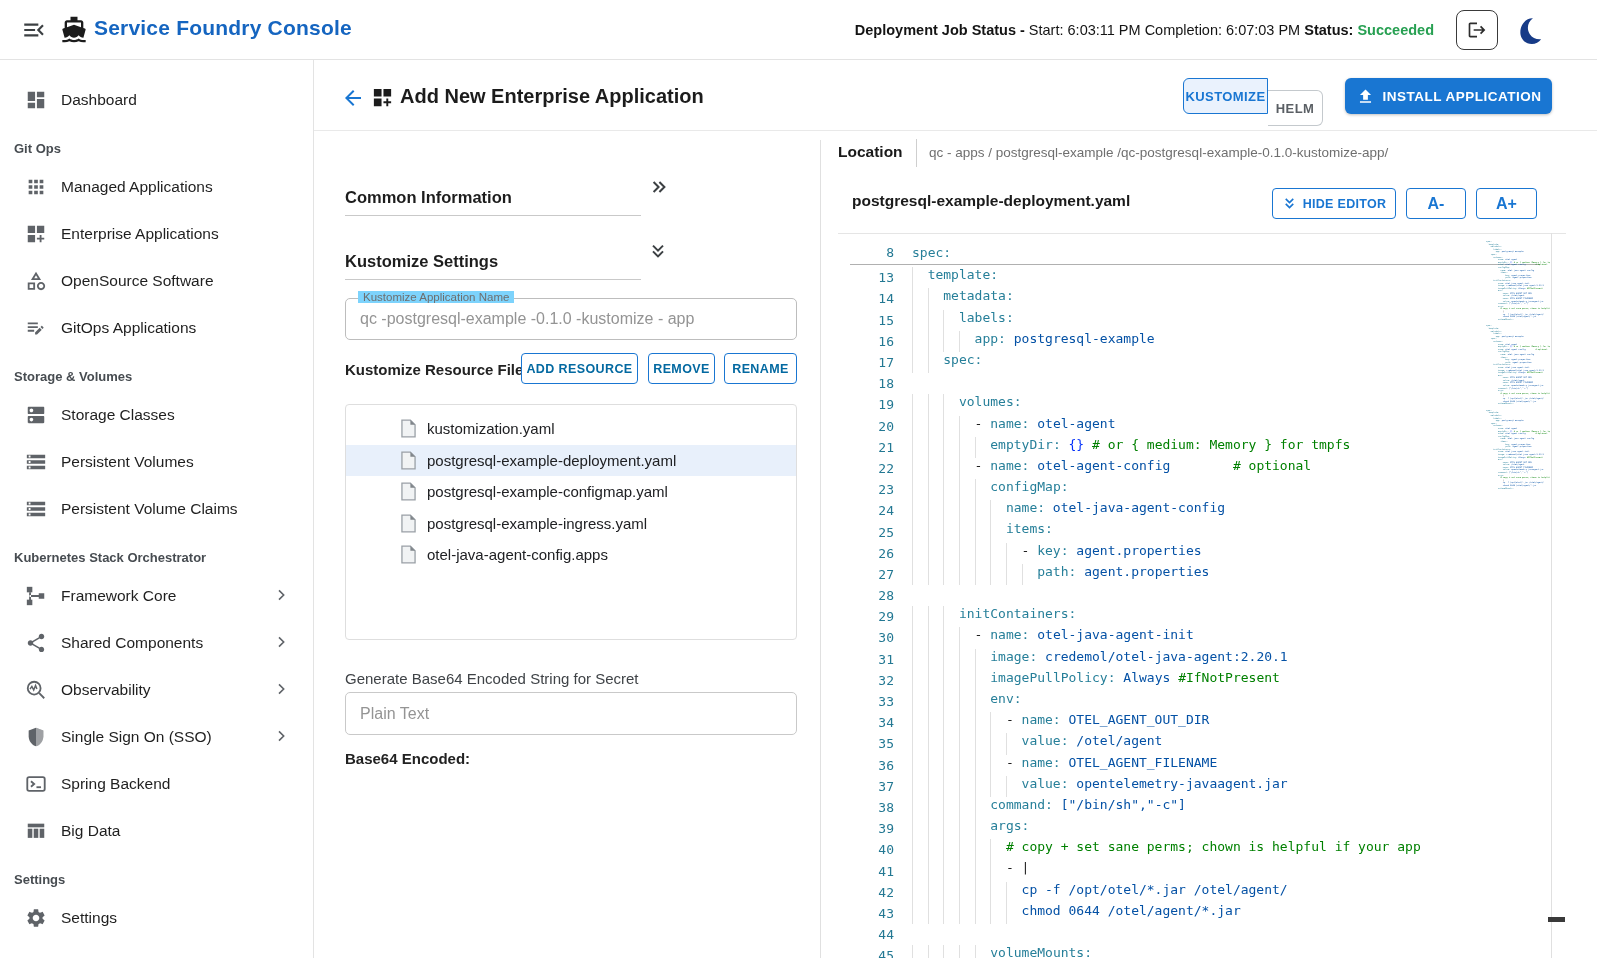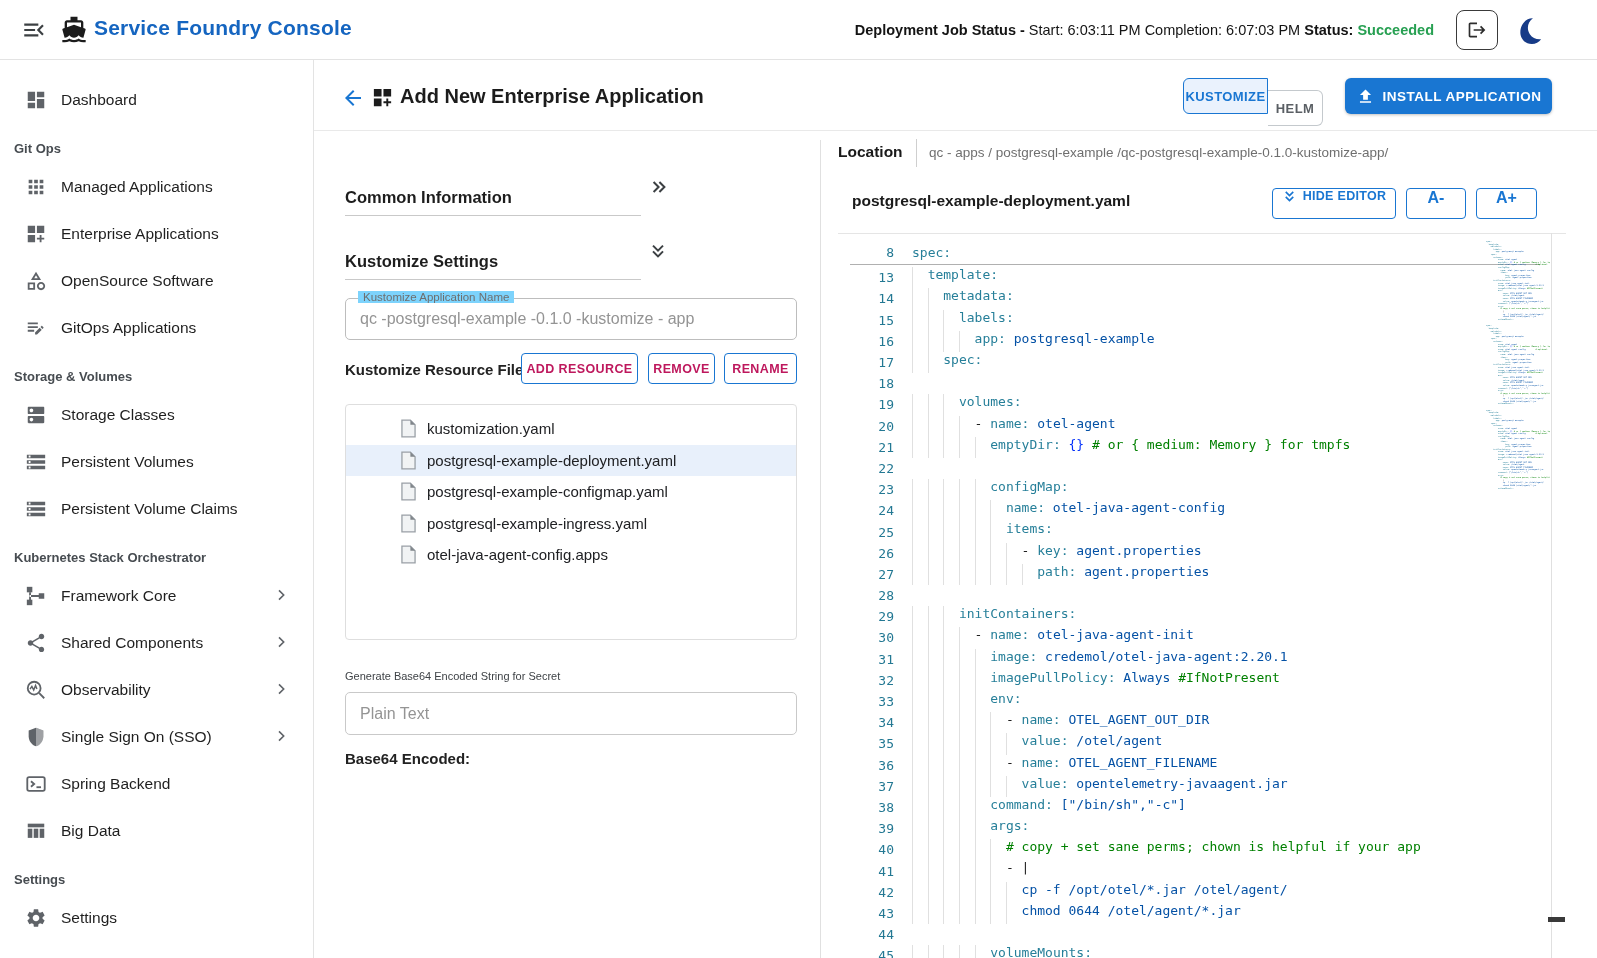--- a/index.html
+++ b/index.html
@@ -48,39 +48,39 @@
 
   
   .form-head { position:absolute; left:345px; width:296px; font-size:16.5px; font-weight:700; color:#1d1d1d;
     padding-bottom:8px; border-bottom:1px solid #c9c9c9; }
   .chev-ic { position:absolute; width:20px; height:20px; cursor:pointer; }
   .mui-input { position:absolute; left:345px; width:452px; border:1px solid #bdbdbd; border-radius:5px; background:#fff; }
   .mui-label { position:absolute; left:12px; top:-8px; background:#7dd3fc; padding:0 5px; font-size:11.5px; color:#6e6e6e; }
   .mui-input input { width:100%; height:100%; border:none; outline:none; background:transparent; padding:0 14px;
     font-family:"Liberation Sans",sans-serif; font-size:16px; color:#333; }
   .mui-input input::placeholder { color:#949494; opacity:1; }
-  .plain-label { position:absolute; left:345px; font-size:11px; color:#3f4347; }
+  .plain-label { position:absolute; left:345px; font-size:15px; color:#3f4347; }
   .bold-label { position:absolute; left:345px; font-size:15px; font-weight:700; color:#222; }
   .res-btn { position:absolute; top:353px; height:31px; border:1px solid #1976d2; background:#fff; border-radius:4px;
-    color:#be185d; font-family:"Liberation Sans",sans-serif; font-size:12.5px; font-weight:700; letter-spacing:.4px; cursor:pointer; }
+    color:#0369a1; font-family:"Liberation Sans",sans-serif; font-size:12.5px; font-weight:700; letter-spacing:.4px; cursor:pointer; }
   .file-box { position:absolute; left:345px; top:404px; width:452px; height:236px; border:1px solid #dedede;
     border-radius:4px; padding-top:8px; overflow:hidden; }
   .file-row { height:31.5px; display:flex; align-items:center; padding-left:55px; gap:11px; cursor:pointer; }
   .file-row.sel { background:#e8f0fb; }
   .file-row .f-label { font-size:15px; color:#202124; }
 
   
   .v-divider { position:absolute; left:820px; top:140px; width:1px; height:818px; background:#e0e0e0; }
   .loc-label { position:absolute; left:838px; top:143px; font-size:15.5px; font-weight:700; color:#1a1a1a; }
   .loc-sep { position:absolute; left:916px; top:139px; width:1px; height:28px; background:#cfcfcf; }
   .loc-path { position:absolute; left:929px; top:145px; font-size:13.5px; color:#6f6f6f; }
   .file-title { position:absolute; left:852px; top:192px; font-size:15.5px; font-weight:700; color:#1a1a1a; }
   .ed-btn { position:absolute; top:188px; height:31px; border:1px solid #1976d2; background:#fff; border-radius:4px;
     color:#1976d2; font-family:"Liberation Sans",sans-serif; font-weight:700; cursor:pointer;
-    display:flex; justify-content:center; }
+    display:flex; align-items:center; justify-content:center; }
   .ed-hr { position:absolute; left:838px; top:233px; width:728px; height:1px; background:#e5e5e5; }
 
   
   .editor { position:absolute; left:850px; top:242px; width:690px; height:716px; overflow:hidden;
     font-family:"DejaVu Sans Mono", monospace; font-size:13px; cursor:text; }
   .crow { display:flex; height:21.2px; align-items:center; white-space:pre; }
   .lnum { width:44px; text-align:right; color:#237893; flex:0 0 44px; }
   .ltext { margin-left:18px; }
   .fold-sep { height:3px; border-top:1px solid #b0b0b0; margin-top:1px; }
   .tk-key { color:#267f99; }
@@ -430,21 +430,21 @@
       <div class="fold-sep"></div>
       <div class="crow"><span class="lnum">13</span><span class="ltext"><span class="iguide" style="width:2ch"></span><span class="tk-key">template:</span></span></div>
       <div class="crow"><span class="lnum">14</span><span class="ltext"><span class="iguide" style="width:4ch"></span><span class="tk-key">metadata:</span></span></div>
       <div class="crow"><span class="lnum">15</span><span class="ltext"><span class="iguide" style="width:6ch"></span><span class="tk-key">labels:</span></span></div>
       <div class="crow"><span class="lnum">16</span><span class="ltext"><span class="iguide" style="width:8ch"></span><span class="tk-key">app:</span><span class="tk-val"> postgresql-example</span></span></div>
       <div class="crow"><span class="lnum">17</span><span class="ltext"><span class="iguide" style="width:4ch"></span><span class="tk-key">spec:</span></span></div>
       <div class="crow"><span class="lnum">18</span><span class="ltext"></span></div>
       <div class="crow"><span class="lnum">19</span><span class="ltext"><span class="iguide" style="width:6ch"></span><span class="tk-key">volumes:</span></span></div>
       <div class="crow"><span class="lnum">20</span><span class="ltext"><span class="iguide" style="width:8ch"></span><span class="tk-punc">- </span><span class="tk-key">name:</span><span class="tk-val"> otel-agent</span></span></div>
       <div class="crow"><span class="lnum">21</span><span class="ltext"><span class="iguide" style="width:10ch"></span><span class="tk-key">emptyDir:</span><span class="tk-brk"> {}</span><span class="tk-com"> # or { medium: Memory } for tmpfs</span></span></div>
-      <div class="crow"><span class="lnum">22</span></div>
+      <div class="crow"><span class="lnum">22</span><span class="ltext"><span class="iguide" style="width:8ch"></span><span class="tk-punc">- </span><span class="tk-key">name:</span><span class="tk-val"> otel-agent-config</span><span class="tk-com">        # optional</span></span></div>
       <div class="crow"><span class="lnum">23</span><span class="ltext"><span class="iguide" style="width:10ch"></span><span class="tk-key">configMap:</span></span></div>
       <div class="crow"><span class="lnum">24</span><span class="ltext"><span class="iguide" style="width:12ch"></span><span class="tk-key">name:</span><span class="tk-val"> otel-java-agent-config</span></span></div>
       <div class="crow"><span class="lnum">25</span><span class="ltext"><span class="iguide" style="width:12ch"></span><span class="tk-key">items:</span></span></div>
       <div class="crow"><span class="lnum">26</span><span class="ltext"><span class="iguide" style="width:14ch"></span><span class="tk-punc">- </span><span class="tk-key">key:</span><span class="tk-val"> agent.properties</span></span></div>
       <div class="crow"><span class="lnum">27</span><span class="ltext"><span class="iguide" style="width:16ch"></span><span class="tk-key">path:</span><span class="tk-val"> agent.properties</span></span></div>
       <div class="crow"><span class="lnum">28</span><span class="ltext"></span></div>
       <div class="crow"><span class="lnum">29</span><span class="ltext"><span class="iguide" style="width:6ch"></span><span class="tk-key">initContainers:</span></span></div>
       <div class="crow"><span class="lnum">30</span><span class="ltext"><span class="iguide" style="width:8ch"></span><span class="tk-punc">- </span><span class="tk-key">name:</span><span class="tk-val"> otel-java-agent-init</span></span></div>
       <div class="crow"><span class="lnum">31</span><span class="ltext"><span class="iguide" style="width:10ch"></span><span class="tk-key">image:</span><span class="tk-val"> credemol/otel-java-agent:2.20.1</span></span></div>
       <div class="crow"><span class="lnum">32</span><span class="ltext"><span class="iguide" style="width:10ch"></span><span class="tk-key">imagePullPolicy:</span><span class="tk-val"> Always </span><span class="tk-com">#IfNotPresent</span></span></div>

